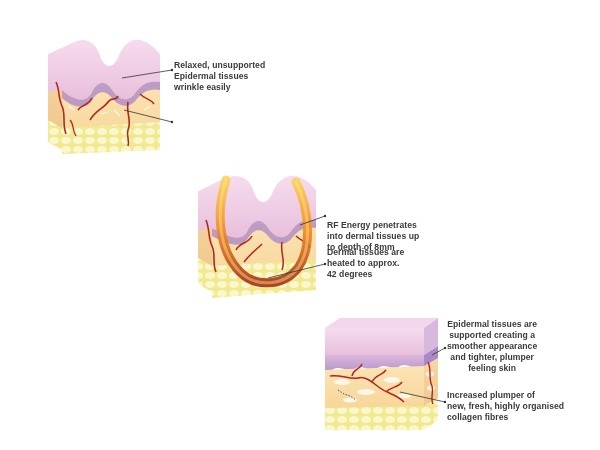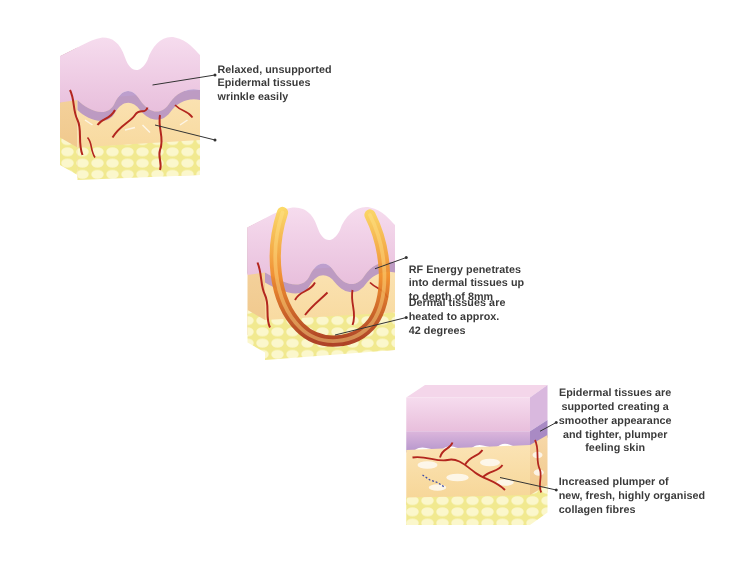--- a/index.html
+++ b/index.html
@@ -1,18 +1,18 @@
 <!DOCTYPE html>
 <html><head>
 <meta charset="utf-8">
 <style>
   html, body { margin: 0; padding: 0; background: #ffffff; }
   body { width: 600px; height: 450px; position: relative; overflow: hidden;
          font-family: "Liberation Sans", "DejaVu Sans", sans-serif; }
-  .stage { position: absolute; left: 0; top: 0; width: 600px; height: 316px; }
+  .stage { position: absolute; left: 0; top: 10px; width: 600px; height: 316px; }
   .label { position: absolute; font-size: 8.6px; font-weight: bold; color: #3a3a3a;
            line-height: 11px; white-space: pre-line; letter-spacing: 0.05px; }
   svg { position: absolute; left: 0; top: 0; }
 </style>
 </head>
 <body>
 
 <div class="stage">
 
   <svg width="600" height="450" viewBox="0 0 600 450">

